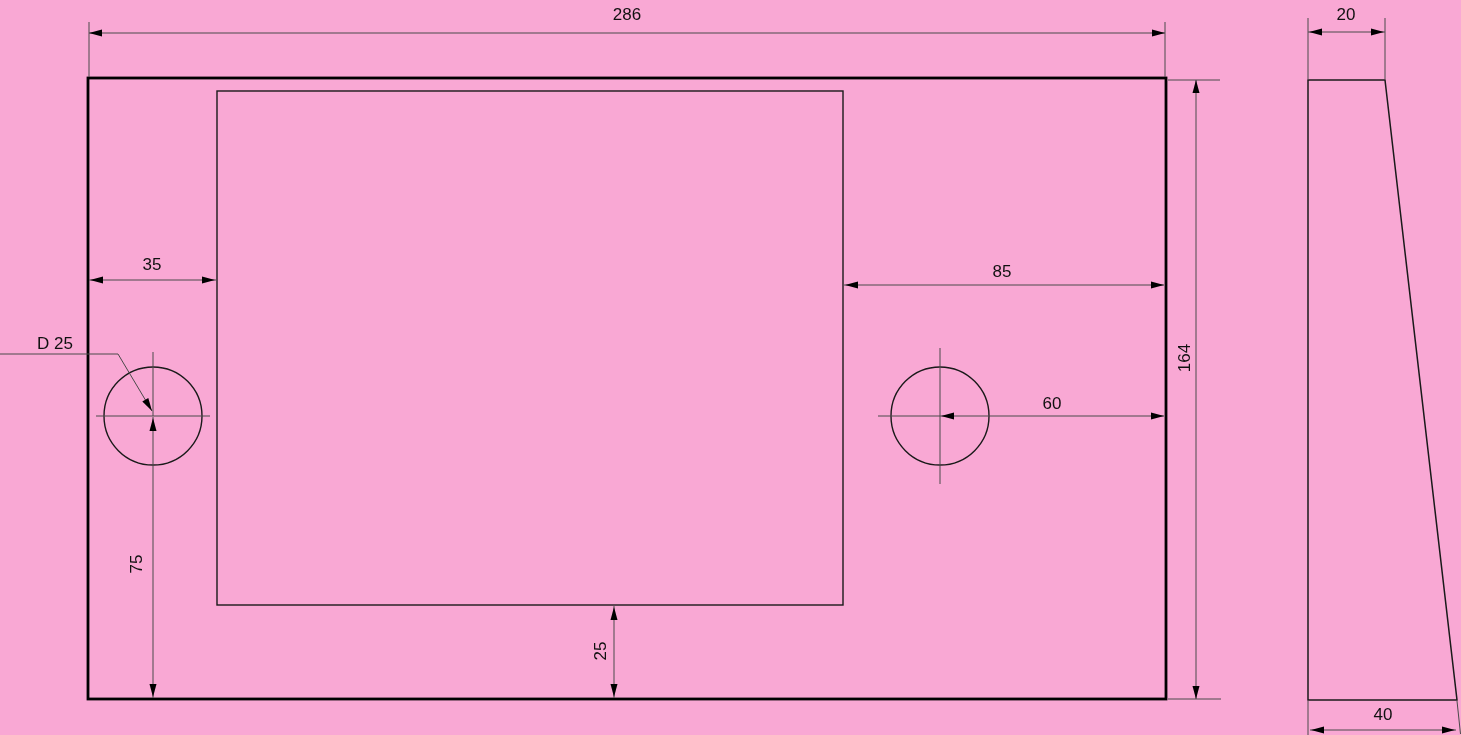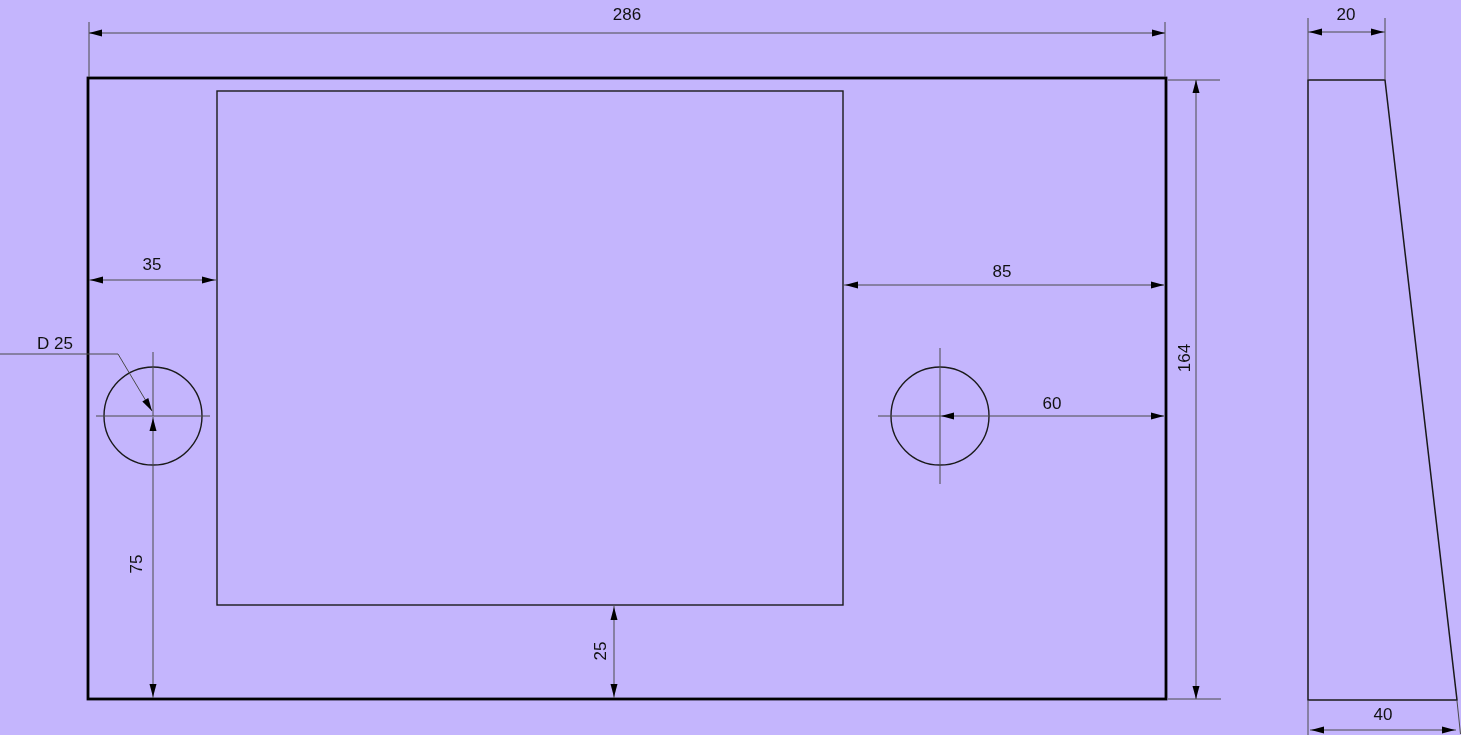--- a/index.html
+++ b/index.html
@@ -8,21 +8,21 @@
     background: #ffffff;
     width: 1461px;
     height: 735px;
     overflow: hidden;
     font-family: "Liberation Sans", sans-serif;
   }
   .canvas {
     position: relative;
     width: 1461px;
     height: 735px;
-    background: #c4b5fd;
+    background: #f9a8d4;
   }
   svg { display: block; }
   .outline      { fill: none; stroke: #000000; stroke-width: 2.8px; }
   .thin-outline { fill: none; stroke: #1a1a1a; stroke-width: 1.4px; }
   .side-outline { fill: none; stroke: #1a1a1a; stroke-width: 1.5px; }
   .dim          { stroke: #4a4a4a; stroke-width: 1px; fill: none; }
   .center       { stroke: #4a4a4a; stroke-width: 1px; fill: none; }
   .arrow        { fill: #000000; stroke: none; }
   .dimtext {
     font-family: "Liberation Sans", sans-serif;

